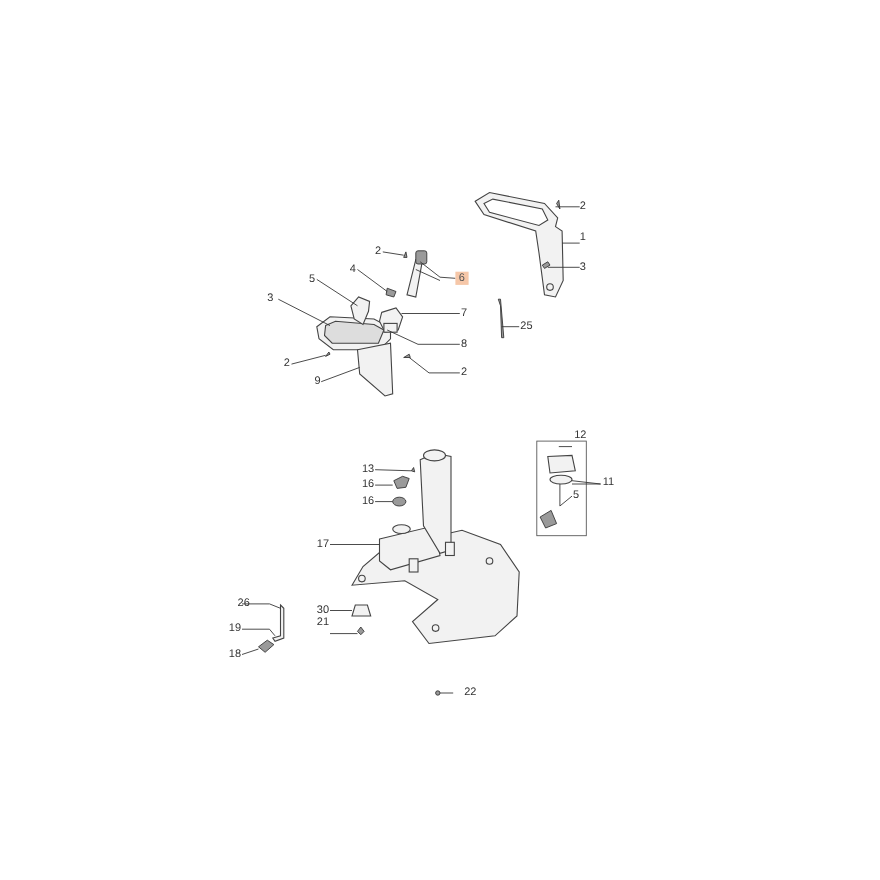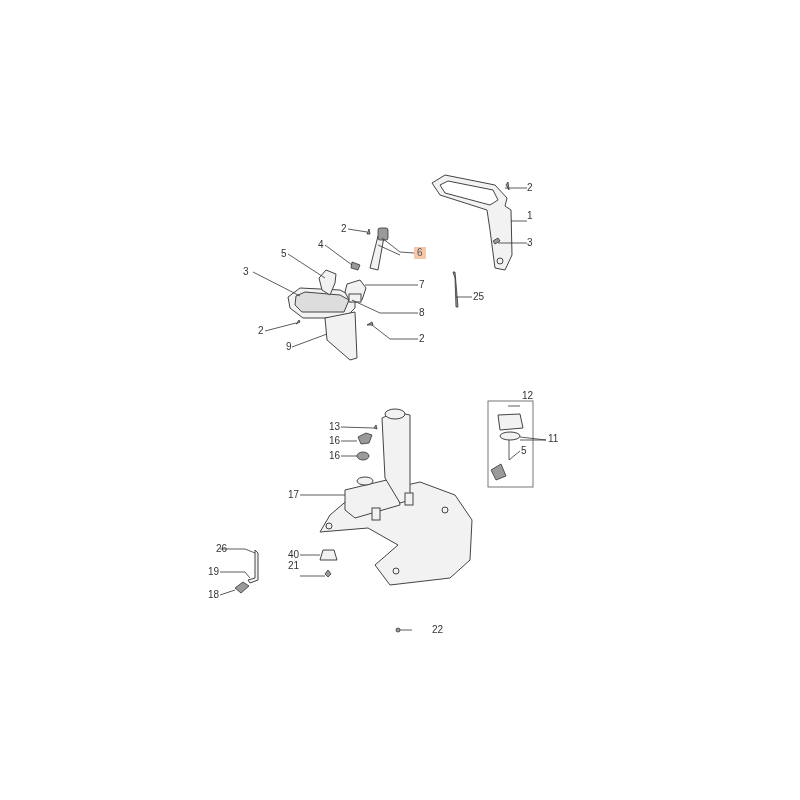--- a/index.html
+++ b/index.html
@@ -117,18 +117,18 @@
   <span class="lbl" style="left:419px;top:333px">2</span>
   <span class="lbl" style="left:286px;top:341px">9</span>
   <span class="lbl" style="left:522px;top:390px">12</span>
   <span class="lbl" style="left:548px;top:433px">11</span>
   <span class="lbl" style="left:521px;top:445px">5</span>
   <span class="lbl" style="left:329px;top:421px">13</span>
   <span class="lbl" style="left:329px;top:435px">16</span>
   <span class="lbl" style="left:329px;top:450px">16</span>
   <span class="lbl" style="left:288px;top:489px">17</span>
   <span class="lbl" style="left:216px;top:543px">26</span>
-  <span class="lbl" style="left:288px;top:549px">40</span>
+  <span class="lbl" style="left:288px;top:549px">30</span>
   <span class="lbl" style="left:208px;top:566px">19</span>
   <span class="lbl" style="left:288px;top:560px">21</span>
   <span class="lbl" style="left:208px;top:589px">18</span>
-  <span class="lbl" style="left:432px;top:624px">22</span>
+  <span class="lbl" style="left:422px;top:624px">22</span>
 </div>
 
 </body></html>

